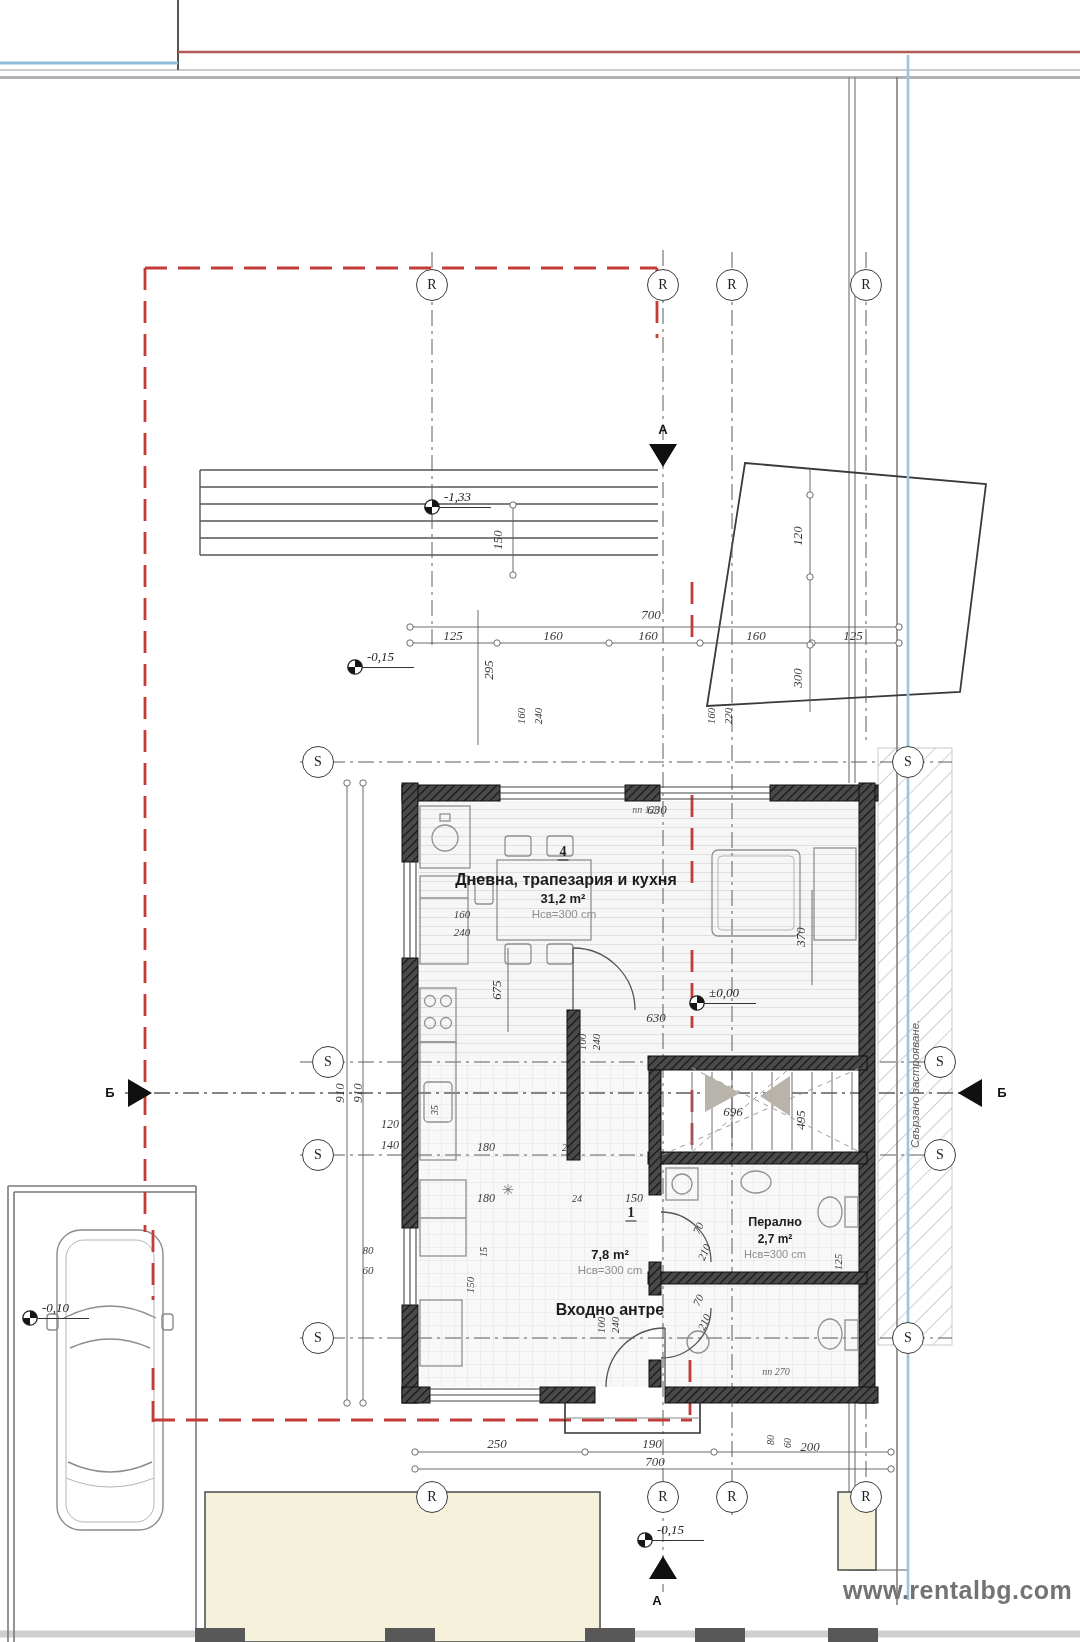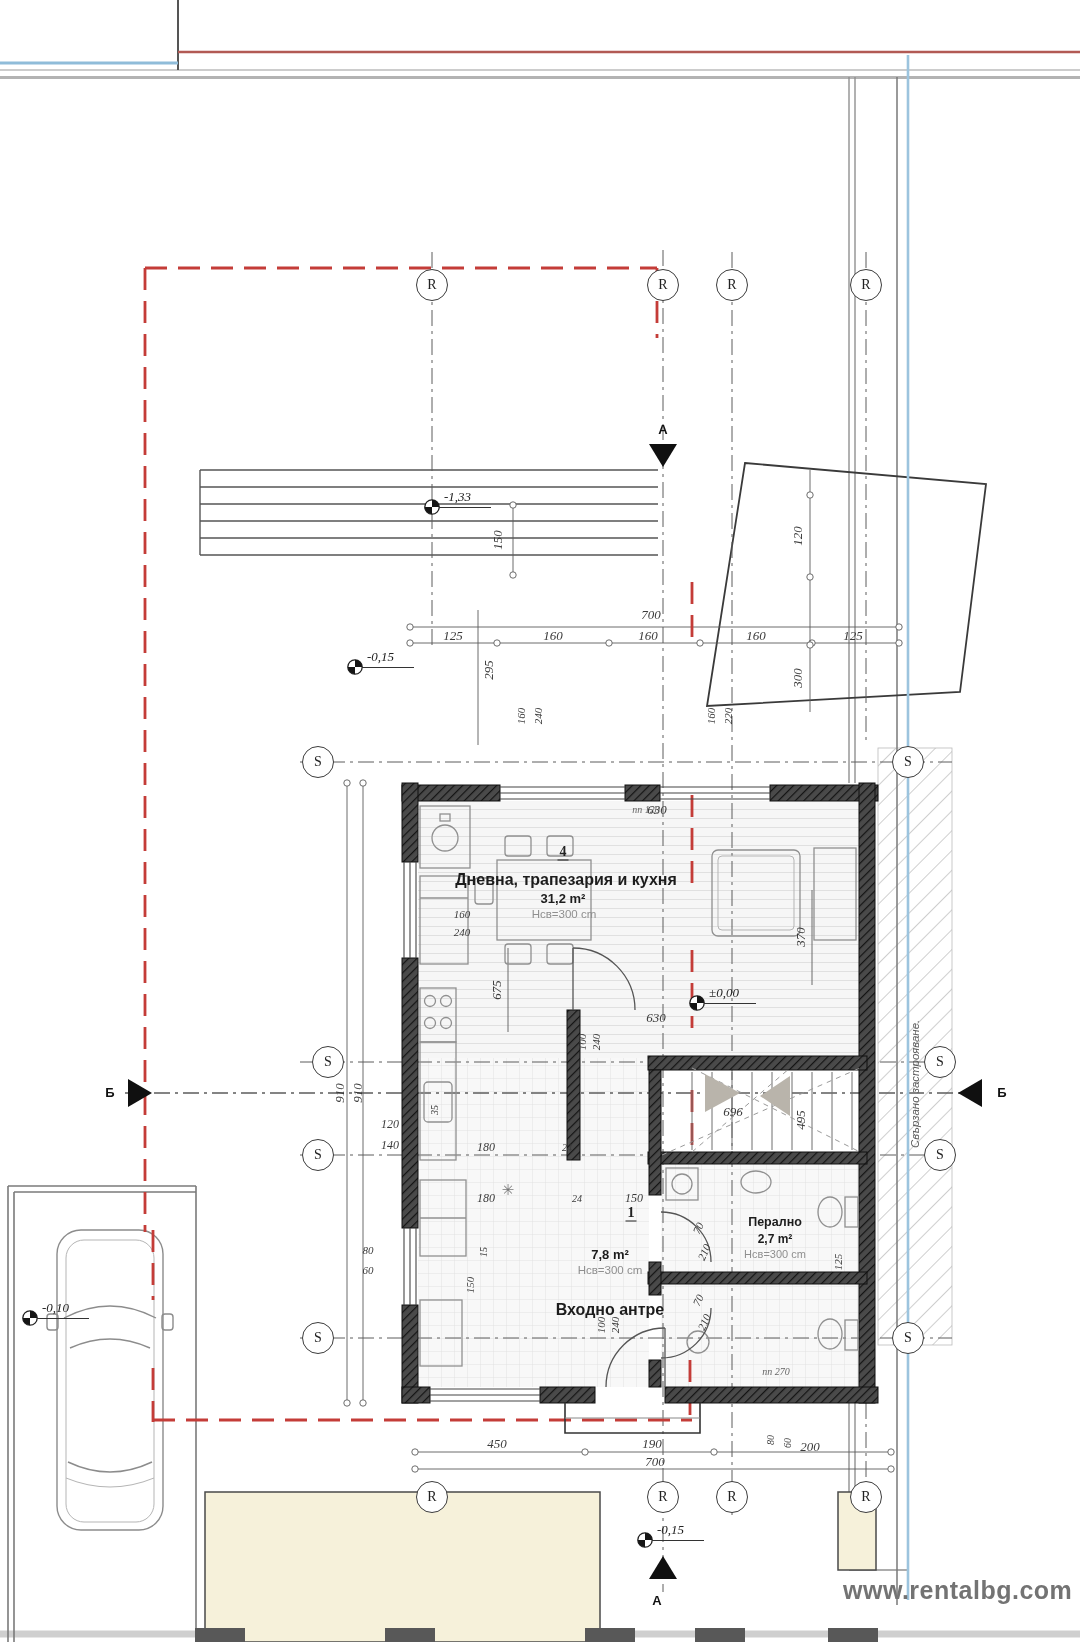--- a/index.html
+++ b/index.html
@@ -364,21 +364,21 @@
       <div class="dim" style="left: 698px; top: 1300px; transform: translate(-50%, -50%) rotate(-65deg); font-size: 11px;">70</div>
       <div class="dim" style="left: 704px; top: 1322px; transform: translate(-50%, -50%) rotate(-65deg); font-size: 11px;">210</div>
       <div class="dim" style="left: 776px; top: 1371px; transform: translate(-50%, -50%); font-size: 10px; color: rgb(102, 102, 102);">пп 270</div>
       <div class="dim" style="left: 601px; top: 1325px; transform: translate(-50%, -50%) rotate(-90deg); font-size: 11px;">100</div>
       <div class="dim" style="left: 615px; top: 1325px; transform: translate(-50%, -50%) rotate(-90deg); font-size: 11px;">240</div>
       <div class="dim" style="left: 368px; top: 1250px; transform: translate(-50%, -50%); font-size: 11px;">80</div>
       <div class="dim" style="left: 368px; top: 1270px; transform: translate(-50%, -50%); font-size: 11px;">60</div>
       <div class="dim" style="left: 470px; top: 1285px; transform: translate(-50%, -50%) rotate(-90deg); font-size: 11px;">150</div>
       <div class="dim" style="left: 483px; top: 1252px; transform: translate(-50%, -50%) rotate(-90deg); font-size: 10px;">15</div>
       <div class="dim" style="left: 838px; top: 1262px; transform: translate(-50%, -50%) rotate(-90deg); font-size: 11px;">125</div>
-      <div class="dim" style="left: 497px; top: 1444px; transform: translate(-50%, -50%);">450</div>
+      <div class="dim" style="left: 497px; top: 1444px; transform: translate(-50%, -50%);">250</div>
       <div class="dim" style="left: 652px; top: 1444px; transform: translate(-50%, -50%);">190</div>
       <div class="dim" style="left: 810px; top: 1447px; transform: translate(-50%, -50%);">200</div>
       <div class="dim" style="left: 655px; top: 1462px; transform: translate(-50%, -50%);">700</div>
       <div class="dim" style="left: 770px; top: 1440px; transform: translate(-50%, -50%) rotate(-90deg); font-size: 10px;">80</div>
       <div class="dim" style="left: 787px; top: 1443px; transform: translate(-50%, -50%) rotate(-90deg); font-size: 10px;">60</div>
     </div>
 <div>
       <div class="bubble" style="left: 432px; top: 285px;">R</div>
       <div class="bubble" style="left: 663px; top: 285px;">R</div>
       <div class="bubble" style="left: 732px; top: 285px;">R</div>

